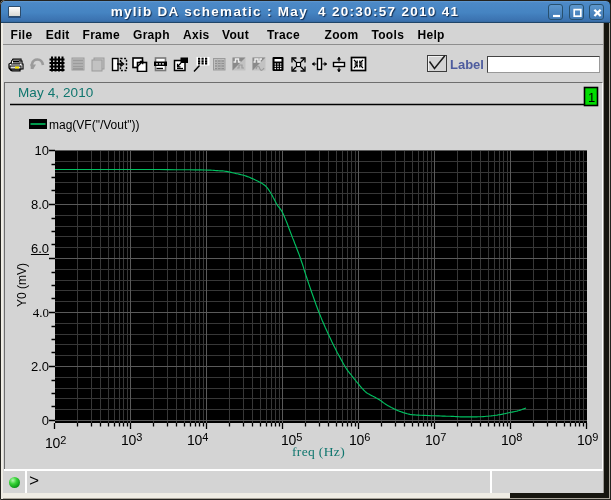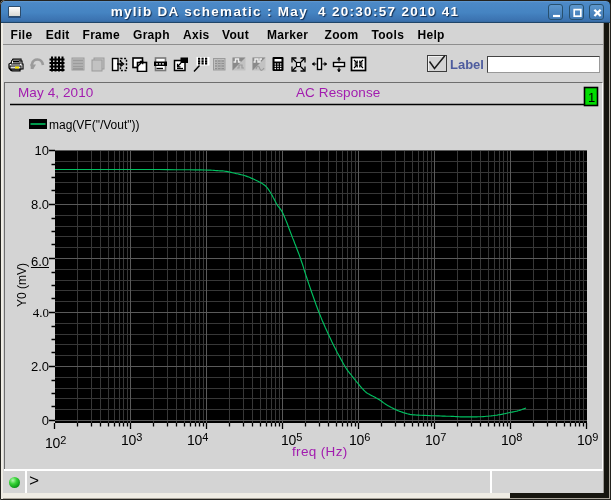--- a/index.html
+++ b/index.html
@@ -18,21 +18,21 @@
 .ti{position:absolute;}
 #cb{position:absolute;left:426.5px;top:55px;width:20px;height:17px;background:#d4d4d4;border:1px solid #3c3c3c;box-shadow:inset 1px 1px 0 #f2f2f2;}
 #cbl{position:absolute;left:450px;top:57px;font-size:13px;font-weight:bold;color:#4e5c9e;}
 #tf{position:absolute;left:487px;top:56px;width:113px;height:17px;background:#fff;border:1px solid #999;border-top-color:#444;border-left-color:#444;}
 #panel{position:absolute;left:4px;top:82px;width:599px;height:389px;background:#d4d4d4;border-top:1px solid #6e6e6e;border-left:1px solid #6e6e6e;border-right:1px solid #fdfdfd;border-bottom:1px solid #fdfdfd;}
 #statusbar{position:absolute;left:4px;top:471px;width:598px;height:22px;background:#d4d4d4;}
 .sep{position:absolute;top:471px;width:2px;height:22px;background:#fff;z-index:5;}
 #led{position:absolute;left:9px;top:477px;width:11px;height:11px;border-radius:50%;background:radial-gradient(circle at 35% 30%,#b4f7b0 0%,#37d337 35%,#0f9c1a 70%,#0a6d12 100%);}
 #prompt{position:absolute;left:29px;top:472px;font-size:17px;color:#000;font-family:"Liberation Mono",monospace;}
 .t12{position:absolute;font-size:12px;color:#000;}
-.t13{position:absolute;font-size:13.5px;color:#a21caf;letter-spacing:0.1px;}
+.t13{position:absolute;font-size:13.5px;color:#0f766e;letter-spacing:0.1px;}
 .yl{position:absolute;font-size:13px;color:#000;width:44px;left:5px;text-align:right;height:14px;line-height:14px;}
 .xl{position:absolute;font-size:14px;color:#000;white-space:nowrap;letter-spacing:-0.2px;}
 .xl .s{font-size:11px;vertical-align:4px;}
 #ytitle{position:absolute;left:-6px;top:278px;width:56px;font-size:12px;color:#000;transform:rotate(-90deg);transform-origin:center;text-align:center;}
 svg{display:block;}
 </style></head><body>
 <div id="pg">
   <div id="app"></div>
   <div id="titlebar">
     <div id="ticon"></div>
@@ -52,21 +52,21 @@
           <path d="M3.4 3.8 L9.6 10 M9.6 3.8 L3.4 10" stroke="#fff" stroke-width="2.3"></path>
         </svg>
       </div>
   </div>
   <span class="mi" style="left:10.5px">File</span>
 <span class="mi" style="left:45.8px">Edit</span>
 <span class="mi" style="left:82.5px">Frame</span>
 <span class="mi" style="left:133px">Graph</span>
 <span class="mi" style="left:183px">Axis</span>
 <span class="mi" style="left:222px">Vout</span>
-<span class="mi" style="left:267px">Marker</span>
+<span class="mi" style="left:267px">Trace</span>
 <span class="mi" style="left:324.5px">Zoom</span>
 <span class="mi" style="left:371.5px">Tools</span>
 <span class="mi" style="left:417.5px">Help</span>
   <div id="mline"></div>
   <svg class="ti" style="left:8px;top:56px" width="17" height="16" viewBox="0 0 17 16">
       <path d="M3 7 L5 3 L13 3 L13 5 L14 5 L14 8 L15 8 L15 13 L12 13 L12 15 L4 15 L2 13 L1 12 L1 8 Z" fill="#fff" stroke="#000" stroke-width="1.2"></path>
 <path d="M4 4 L12 4 L12 8 L3 8 Z" fill="#fff" stroke="#000"></path>
 <path d="M5 5.5 H11 M5 7 H11" stroke="#000" stroke-width="1"></path>
 <rect x="2" y="10" width="11" height="3" fill="#e0e0e0" stroke="#000"></rect>
 <rect x="7" y="10.5" width="4" height="2" fill="#ffee00"></rect>
@@ -169,49 +169,48 @@
 <path d="M7.2 4.6 V7.2 H4.6 M9.8 4.6 V7.2 H12.4 M7.2 11.4 V8.8 H4.6 M9.8 11.4 V8.8 H12.4" stroke="#000" stroke-width="1.2" fill="none"></path>
     </svg>
   <div id="cb"></div>
   <svg style="position:absolute;left:427px;top:53px;" width="22" height="20" viewBox="0 0 22 20">
       <path d="M2.5 8.5 L7.5 15.5 L18 2.5" stroke="#1a1a1a" stroke-width="1.5" fill="none"></path>
     </svg>
   <div id="cbl">Label</div>
   <div id="tf"></div>
   <div id="panel"></div>
   <div class="t13" style="left:18px;top:85px;">May 4, 2010</div>
-  <div class="t13" style="left:296px;top:85px;">AC Response</div>
   <svg style="position:absolute;left:0;top:0;" width="611" height="471" viewBox="0 0 611 471">
     <path d="M10 104.5 H585" stroke="#000" stroke-width="1.4"></path>
     <rect x="584.5" y="87.5" width="13" height="18" fill="#00dd00" stroke="#000" stroke-width="1.6"></rect>
     <text x="588" y="102" font-family="Liberation Sans" font-size="13" fill="#000">1</text>
     <rect x="29" y="119" width="18" height="10" fill="#000"></rect>
     <path d="M30.5 124 H45.5" stroke="#00c060" stroke-width="1.6"></path>
     <rect x="55" y="150" width="532" height="273" fill="#000"></rect>
 <path d="M77.5 150V423M91.5 150V423M100.5 150V423M108.5 150V423M114.5 150V423M119.5 150V423M123.5 150V423M127.5 150V423M153.5 150V423M167.5 150V423M176.5 150V423M184.5 150V423M190.5 150V423M195.5 150V423M199.5 150V423M203.5 150V423M229.5 150V423M243.5 150V423M252.5 150V423M260.5 150V423M266.5 150V423M271.5 150V423M275.5 150V423M279.5 150V423M305.5 150V423M319.5 150V423M328.5 150V423M336.5 150V423M342.5 150V423M347.5 150V423M351.5 150V423M355.5 150V423M381.5 150V423M395.5 150V423M404.5 150V423M412.5 150V423M418.5 150V423M423.5 150V423M427.5 150V423M431.5 150V423M457.5 150V423M471.5 150V423M480.5 150V423M488.5 150V423M494.5 150V423M499.5 150V423M503.5 150V423M507.5 150V423M533.5 150V423M547.5 150V423M556.5 150V423M564.5 150V423M570.5 150V423M575.5 150V423M579.5 150V423M583.5 150V423M55 161.5H587M55 172.5H587M55 182.5H587M55 193.5H587M55 215.5H587M55 226.5H587M55 236.5H587M55 247.5H587M55 269.5H587M55 280.5H587M55 290.5H587M55 301.5H587M55 323.5H587M55 334.5H587M55 344.5H587M55 355.5H587M55 377.5H587M55 388.5H587M55 398.5H587M55 409.5H587" stroke="#373737" stroke-width="1" fill="none"></path>
 <path d="M130.5 150V423M206.5 150V423M282.5 150V423M358.5 150V423M434.5 150V423M510.5 150V423M55 150.5H587M55 204.5H587M55 258.5H587M55 312.5H587M55 366.5H587M55 420.5H587" stroke="#5a5a5a" stroke-width="1" fill="none"></path>
 <path d="M49 150.5H55M49 204.5H55M49 258.5H55M49 312.5H55M49 366.5H55M49 420.5H55M51.5 164.5H55M51.5 177.5H55M51.5 190.5H55M51.5 218.5H55M51.5 231.5H55M51.5 244.5H55M51.5 272.5H55M51.5 285.5H55M51.5 298.5H55M51.5 326.5H55M51.5 339.5H55M51.5 352.5H55M51.5 380.5H55M51.5 393.5H55M51.5 406.5H55M54.5 423V429M130.5 423V429M206.5 423V429M282.5 423V429M358.5 423V429M434.5 423V429M510.5 423V429M586.5 423V429M77.5 423V426.5M91.5 423V426.5M100.5 423V426.5M108.5 423V426.5M114.5 423V426.5M119.5 423V426.5M123.5 423V426.5M127.5 423V426.5M153.5 423V426.5M167.5 423V426.5M176.5 423V426.5M184.5 423V426.5M190.5 423V426.5M195.5 423V426.5M199.5 423V426.5M203.5 423V426.5M229.5 423V426.5M243.5 423V426.5M252.5 423V426.5M260.5 423V426.5M266.5 423V426.5M271.5 423V426.5M275.5 423V426.5M279.5 423V426.5M305.5 423V426.5M319.5 423V426.5M328.5 423V426.5M336.5 423V426.5M342.5 423V426.5M347.5 423V426.5M351.5 423V426.5M355.5 423V426.5M381.5 423V426.5M395.5 423V426.5M404.5 423V426.5M412.5 423V426.5M418.5 423V426.5M423.5 423V426.5M427.5 423V426.5M431.5 423V426.5M457.5 423V426.5M471.5 423V426.5M480.5 423V426.5M488.5 423V426.5M494.5 423V426.5M499.5 423V426.5M503.5 423V426.5M507.5 423V426.5M533.5 423V426.5M547.5 423V426.5M556.5 423V426.5M564.5 423V426.5M570.5 423V426.5M575.5 423V426.5M579.5 423V426.5M583.5 423V426.5" stroke="#000" stroke-width="1.3" fill="none"></path>
 <path d="M55.0 169.5 L62.6 169.5 L73.0 169.5 L85.4 169.5 L99.1 169.5 L113.1 169.5 L126.8 169.5 L139.4 169.5 L150.0 169.5 L159.1 169.5 L167.6 169.6 L175.5 169.7 L182.8 169.7 L189.4 169.8 L195.4 169.9 L200.6 169.9 L205.0 170.0 L208.4 170.1 L210.7 170.1 L212.0 170.2 L212.8 170.2 L213.2 170.3 L213.6 170.4 L214.1 170.4 L215.0 170.5 L216.2 170.6 L217.5 170.6 L218.8 170.7 L220.0 170.8 L221.2 170.8 L222.5 170.9 L223.8 171.0 L225.0 171.2 L226.2 171.4 L227.5 171.6 L228.8 171.9 L230.0 172.1 L231.2 172.4 L232.5 172.7 L233.8 173.0 L235.0 173.3 L236.2 173.6 L237.5 173.8 L238.8 174.1 L240.0 174.4 L241.2 174.7 L242.5 175.0 L243.8 175.3 L245.0 175.7 L246.2 176.1 L247.5 176.6 L248.8 177.0 L250.0 177.5 L251.2 178.1 L252.5 178.6 L253.8 179.2 L255.0 179.8 L256.3 180.4 L257.6 181.1 L258.9 181.7 L260.2 182.4 L261.5 183.1 L262.8 183.9 L263.9 184.7 L265.0 185.5 L265.9 186.4 L266.8 187.3 L267.5 188.2 L268.2 189.2 L268.9 190.2 L269.6 191.2 L270.3 192.3 L271.0 193.5 L271.8 194.7 L272.5 196.1 L273.2 197.5 L274.0 198.9 L274.8 200.4 L275.5 201.8 L276.2 203.2 L277.0 204.5 L277.7 205.6 L278.4 206.6 L279.1 207.5 L279.8 208.3 L280.6 209.3 L281.3 210.4 L282.1 211.8 L283.0 213.5 L283.9 215.6 L284.9 217.9 L286.0 220.6 L287.1 223.3 L288.2 226.2 L289.3 229.2 L290.4 232.1 L291.5 235.0 L292.6 237.9 L293.8 240.8 L294.9 243.8 L296.1 246.8 L297.2 249.7 L298.4 252.7 L299.5 255.6 L300.5 258.5 L301.4 261.2 L302.3 263.8 L303.1 266.2 L303.8 268.7 L304.6 271.2 L305.5 273.9 L306.4 276.8 L307.5 280.0 L308.7 283.6 L310.0 287.4 L311.4 291.5 L312.9 295.8 L314.4 300.0 L315.9 304.3 L317.5 308.5 L319.0 312.5 L320.6 316.4 L322.1 320.2 L323.8 324.0 L325.4 327.8 L327.1 331.4 L328.7 335.0 L330.4 338.6 L332.0 342.0 L333.7 345.4 L335.4 348.8 L337.1 352.2 L338.9 355.5 L340.6 358.6 L342.2 361.5 L343.7 364.2 L345.0 366.5 L346.2 368.4 L347.2 369.9 L348.1 371.2 L348.9 372.2 L349.6 373.2 L350.4 374.0 L351.2 375.0 L352.0 376.0 L352.9 377.1 L353.8 378.3 L354.7 379.4 L355.6 380.5 L356.4 381.6 L357.3 382.7 L358.2 383.7 L359.0 384.7 L359.8 385.7 L360.6 386.6 L361.4 387.5 L362.1 388.4 L362.9 389.2 L363.6 390.0 L364.3 390.7 L365.0 391.4 L365.7 392.0 L366.3 392.5 L366.9 392.9 L367.6 393.3 L368.2 393.7 L368.8 394.0 L369.4 394.3 L370.0 394.7 L370.6 395.1 L371.2 395.4 L371.9 395.7 L372.5 396.0 L373.1 396.3 L373.8 396.6 L374.4 397.0 L375.0 397.3 L375.6 397.6 L376.2 398.0 L376.9 398.3 L377.5 398.7 L378.1 399.0 L378.8 399.4 L379.4 399.8 L380.0 400.2 L380.6 400.6 L381.2 401.1 L381.9 401.5 L382.5 402.0 L383.1 402.5 L383.8 402.9 L384.4 403.4 L385.0 403.8 L385.6 404.2 L386.2 404.6 L386.9 405.0 L387.5 405.4 L388.1 405.7 L388.8 406.1 L389.4 406.5 L390.0 406.8 L390.6 407.1 L391.2 407.5 L391.9 407.8 L392.5 408.1 L393.1 408.4 L393.8 408.7 L394.4 409.0 L395.0 409.3 L395.6 409.6 L396.1 409.8 L396.7 410.1 L397.2 410.3 L397.8 410.6 L398.4 410.8 L399.1 411.1 L400.0 411.4 L401.0 411.7 L402.1 412.1 L403.4 412.6 L404.7 413.0 L406.0 413.4 L407.4 413.8 L408.7 414.1 L410.0 414.4 L411.2 414.6 L412.4 414.8 L413.5 414.9 L414.7 414.9 L415.9 415.0 L417.1 415.1 L418.5 415.1 L420.0 415.2 L421.6 415.3 L423.4 415.4 L425.3 415.4 L427.2 415.5 L429.2 415.6 L431.1 415.7 L433.1 415.7 L435.0 415.8 L436.9 415.9 L438.8 415.9 L440.8 416.0 L442.7 416.1 L444.6 416.1 L446.5 416.2 L448.3 416.2 L450.0 416.3 L451.6 416.4 L453.2 416.4 L454.7 416.5 L456.1 416.6 L457.6 416.6 L459.0 416.7 L460.5 416.8 L462.0 416.8 L463.6 416.8 L465.2 416.9 L466.8 416.9 L468.4 416.9 L470.1 416.9 L471.7 416.9 L473.4 416.9 L475.0 416.9 L476.6 416.9 L478.3 416.8 L479.9 416.7 L481.6 416.7 L483.2 416.6 L484.8 416.5 L486.4 416.3 L488.0 416.2 L489.6 416.0 L491.1 415.9 L492.7 415.7 L494.2 415.5 L495.7 415.3 L497.2 415.1 L498.6 414.8 L500.0 414.6 L501.4 414.4 L502.7 414.1 L504.0 413.8 L505.2 413.6 L506.5 413.3 L507.7 413.0 L508.9 412.7 L510.0 412.5 L511.1 412.3 L512.1 412.1 L513.1 411.9 L514.1 411.7 L515.1 411.5 L516.0 411.3 L517.0 411.1 L518.0 410.8 L519.1 410.5 L520.2 410.1 L521.4 409.7 L522.5 409.3 L523.6 408.9 L524.6 408.5 L525.4 408.2 L526.0 408.0" stroke="#00c060" stroke-width="1.15" fill="none"></path>
   </svg>
   <div class="t12" style="left:49px;top:118px;">mag(VF("/Vout"))</div>
   <div class="yl" style="top:143.5px;">10</div>
 <div class="yl" style="top:197.5px;text-align:right;">8.0</div>
-<div class="yl" style="top:255px;text-decoration:underline;">6.0</div>
+<div class="yl" style="top:242px;text-decoration:underline;">6.0</div>
 <div class="yl" style="top:305.5px;font-family:Liberation Serif, serif;">4.0</div>
 <div class="yl" style="top:359.5px;">2.0</div>
 <div class="yl" style="top:413.5px;">0</div>
   <div class="xl" style="left:45px;top:434px;">10<span class="s">2</span></div>
 <div class="xl" style="left:121px;top:430.5px;">10<span class="s">3</span></div>
 <div class="xl" style="left:187px;top:430.5px;">10<span class="s">4</span></div>
 <div class="xl" style="left:273px;top:430.5px;margin-left:8px;">10<span class="s">5</span></div>
 <div class="xl" style="left:349px;top:430.5px;">10<span class="s">6</span></div>
 <div class="xl" style="left:425px;top:430.5px;">10<span class="s">7</span></div>
 <div class="xl" style="left:501px;top:430.5px;">10<span class="s">8</span></div>
 <div class="xl" style="left:577px;top:430.5px;">10<span class="s">9</span></div>
-  <div class="t13" style="left:292px;top:444px;letter-spacing:0.35px;">freq (Hz)</div>
+  <div class="t13" style="left:292px;top:444px;letter-spacing:0.35px;font-family:Liberation Serif, serif;">freq (Hz)</div>
   <div id="ytitle">Y0 (mV)</div>
   <div id="statusbar"></div>
   <div class="sep" style="left:4px;top:469px;width:598px;height:2px;"></div>
   <div class="sep" style="left:25px;"></div>
   <div class="sep" style="left:490px;"></div>
   <div id="led"></div>
   <div id="prompt">&gt;</div>
   <div style="position:absolute;left:609px;top:23px;width:1px;height:476px;background:#a9a49a;"></div>
   <div style="position:absolute;left:3px;top:498px;width:607px;height:1px;background:#a9a49a;"></div>
   <div id="outline"></div>

